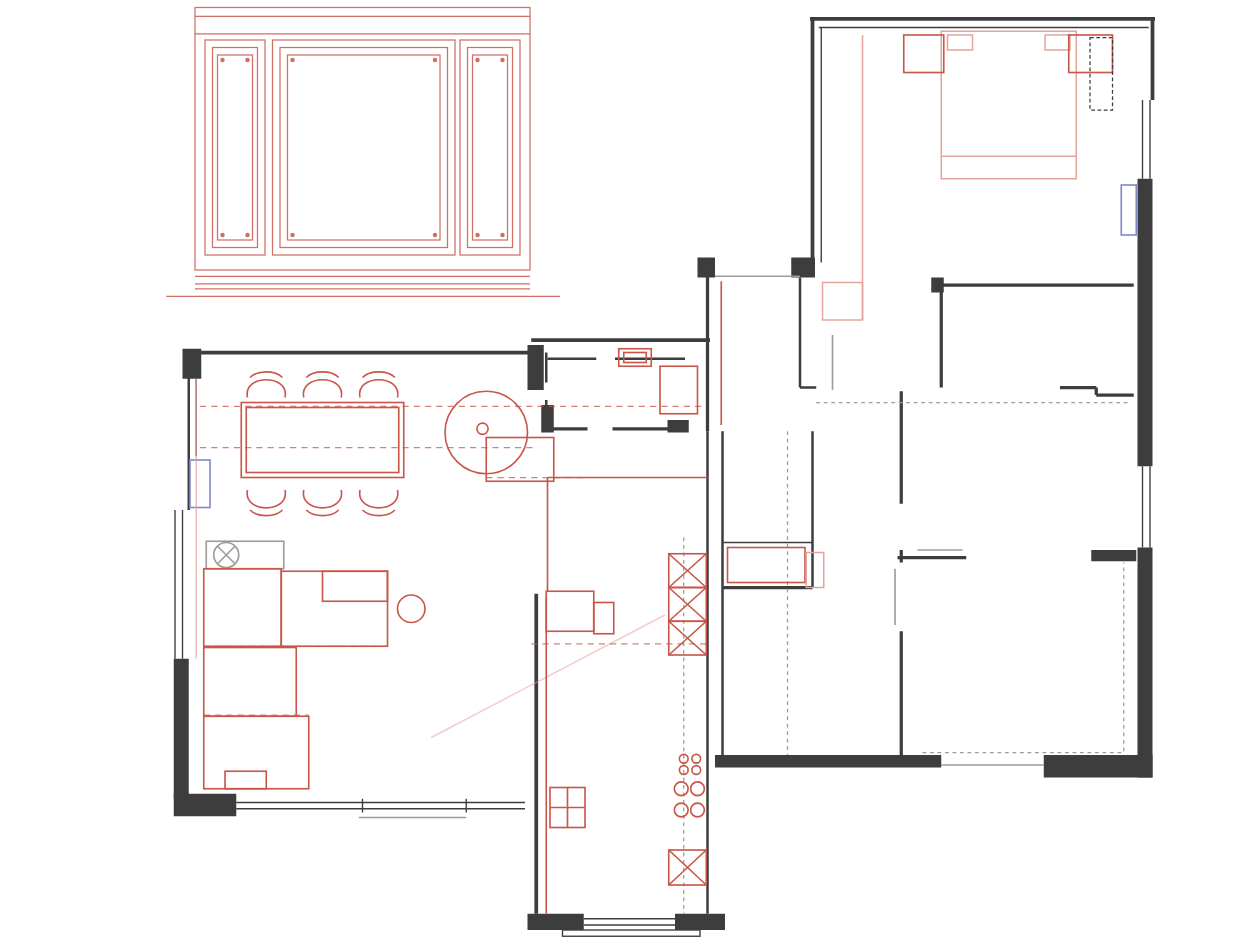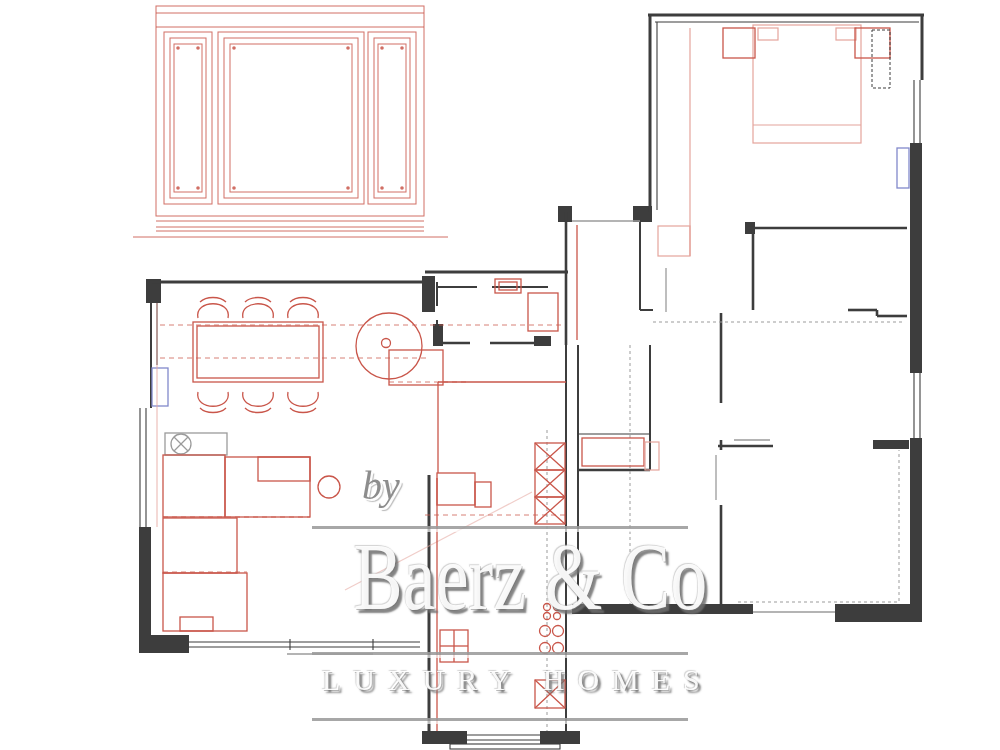--- a/index.html
+++ b/index.html
@@ -288,22 +288,14 @@
       <rect class="redl" x="836" y="28" width="20" height="12"></rect>
       <rect class="red" x="723" y="28" width="32" height="30"></rect>
       <rect class="red" x="855" y="28" width="35" height="30"></rect>
       <rect class="wd" x="872" y="30" width="18" height="58"></rect>
       <line class="redl" x1="690" y1="28" x2="690" y2="256"></line>
       <rect class="redl" x="658" y="226" width="32" height="30"></rect>
     </g>
   </g>
 </svg>
 
-<div class="wm">
-  <div class="wm-by">by</div>
-  <div class="wm-rule r1"></div>
-  <div class="wm-brand">Baerz &amp; Co</div>
-  <div class="wm-rule r2"></div>
-  <div class="wm-tagline">LUXURY HOMES</div>
-  <div class="wm-rule r3"></div>
+
 </div>
 
-</div>
-
 </body></html>

